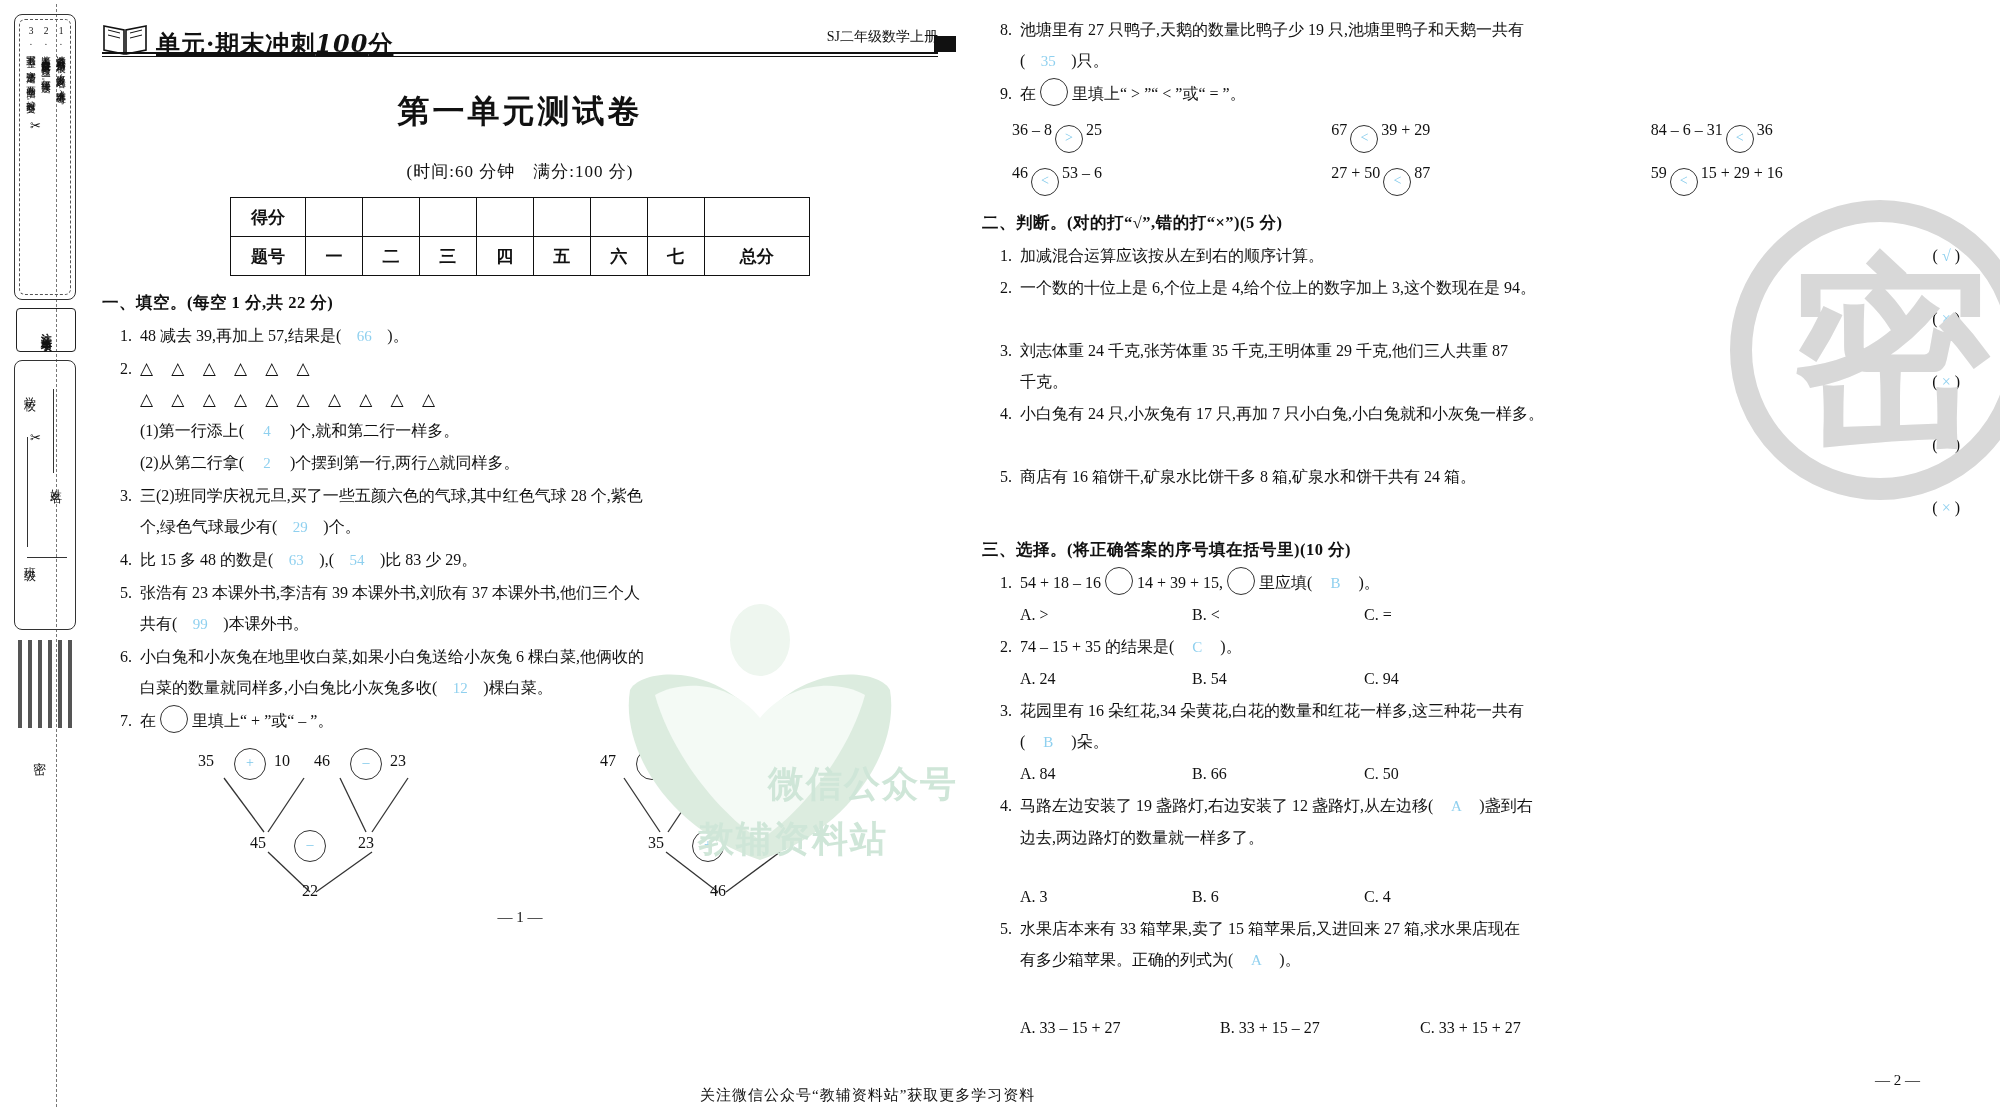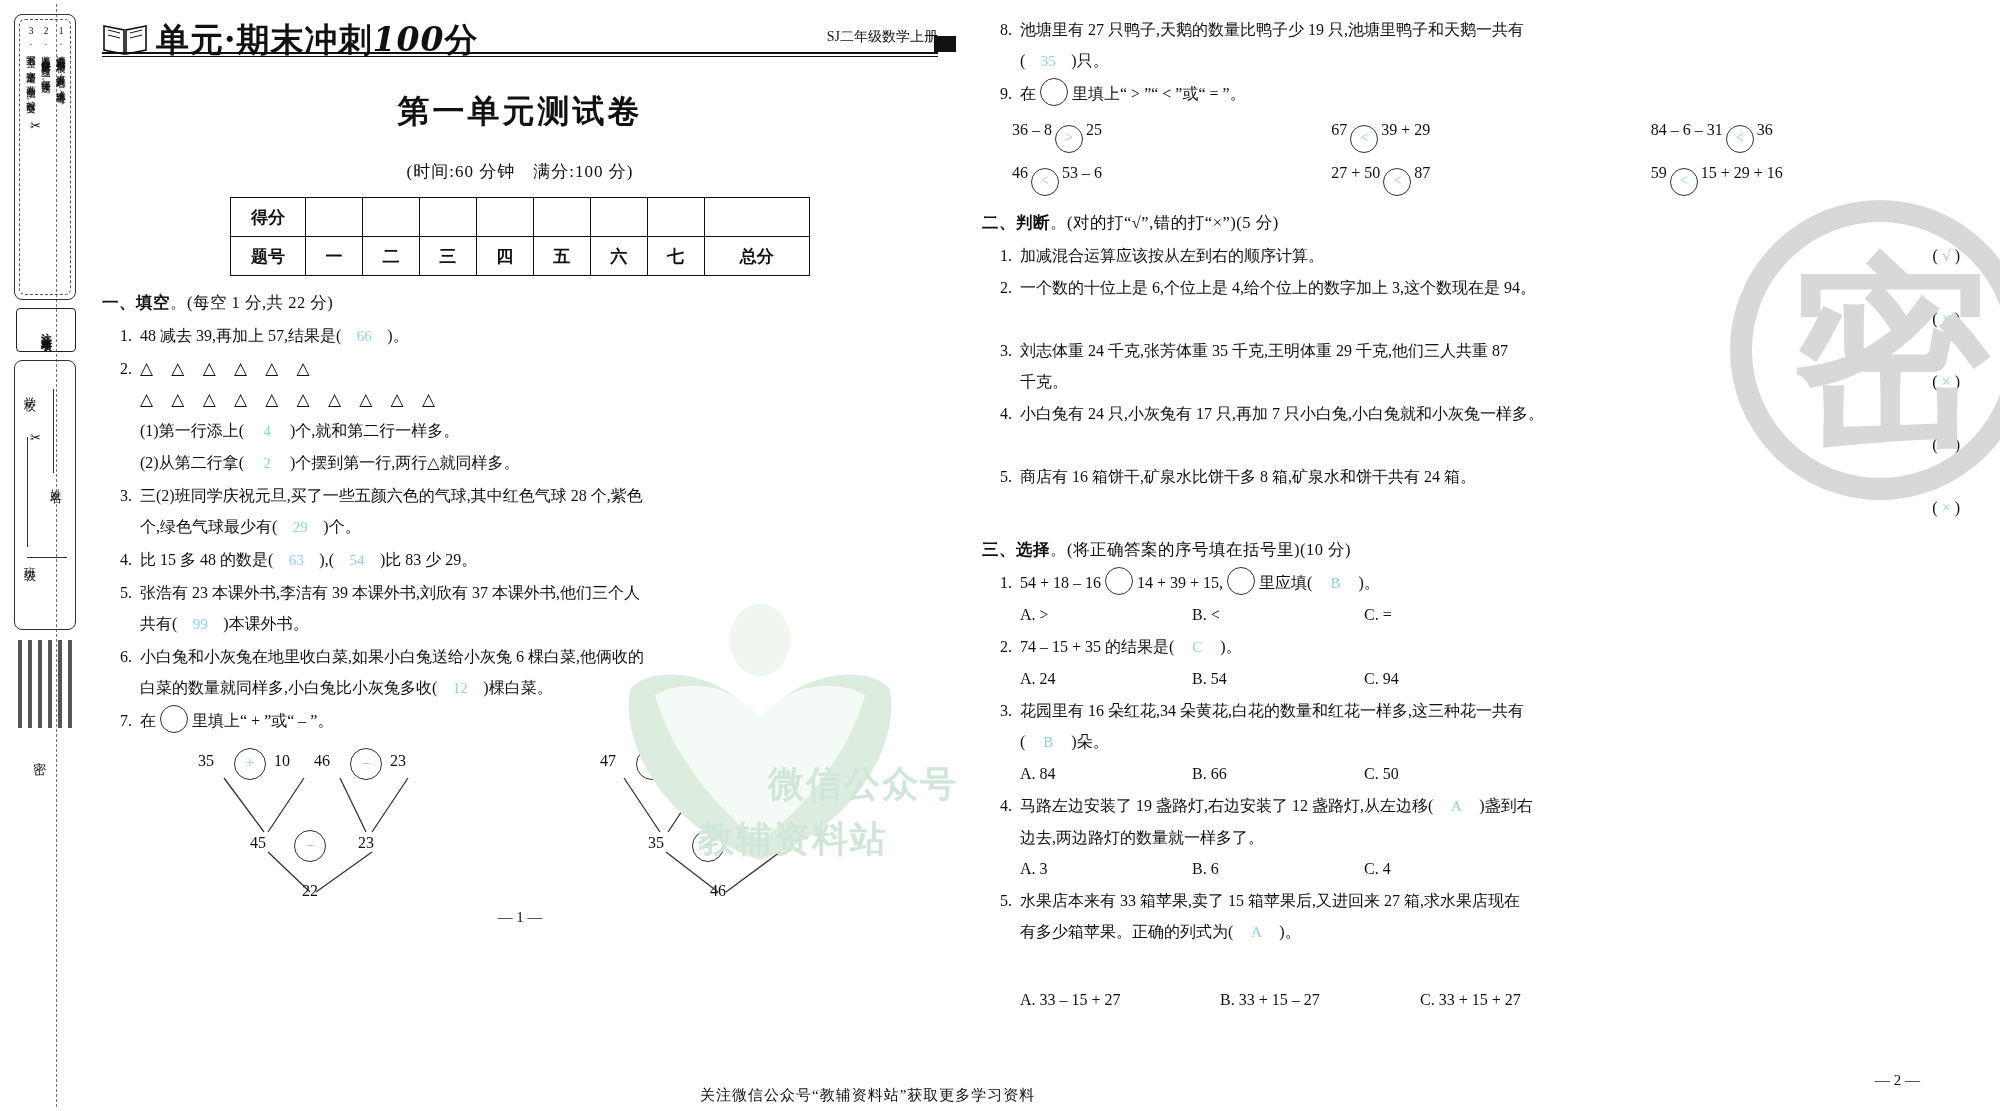--- a/index.html
+++ b/index.html
@@ -36,38 +36,38 @@
 
   
   .page{position:relative;box-sizing:border-box;}
   .page-left{width:870px;flex:0 0 870px;padding:8px 24px 0 10px;}
   .page-right{width:1038px;flex:0 0 1038px;padding:8px 30px 0 20px;}
 
   
   .banner{display:flex;align-items:flex-end;gap:8px;position:relative;height:48px;}
   .book-icon{width:46px;height:34px;position:relative;flex:0 0 46px;}
   .book-icon svg{display:block;}
-  .banner-title{font-family:"DejaVu Serif",serif;font-weight:bold;font-size:33px;letter-spacing:1px;line-height:1;}
+  .banner-title{font-family:"DejaVu Serif",serif;font-weight:bold;font-size:24px;letter-spacing:1px;line-height:1;text-decoration:underline;}
   .banner-100{font-style:italic;font-weight:bold;}
   .banner-rule{position:absolute;left:0;right:0;bottom:2px;border-bottom:2px solid #111;}
   .banner-rule2{position:absolute;left:0;right:0;bottom:-1px;border-bottom:1px solid #111;}
   .banner-sub{position:absolute;right:0;bottom:10px;font-size:14px;}
   .banner-blk{position:absolute;right:-18px;bottom:4px;width:22px;height:16px;background:#111;}
 
   h1.exam-title{text-align:center;font-size:32px;font-weight:bold;margin:34px 0 0 0;letter-spacing:3px;font-family:"DejaVu Serif",serif;}
   .exam-meta{text-align:center;font-size:17px;margin:26px 0 14px 0;letter-spacing:1px;}
 
   
   table.score{border-collapse:collapse;margin:0 auto;width:580px;}
   table.score td{border:1px solid #111;height:36px;text-align:center;font-size:17px;font-weight:bold;}
   table.score td.hd{width:72px;}
 
   
   .sec-head{font-size:16.5px;font-weight:bold;margin:16px 0 6px 0;letter-spacing:0.5px;}
-  .sec-head .norm{font-weight:normal;margin-top:40px;}
+  .sec-head .norm{font-weight:bold;margin-top:40px;}
   ol.qlist{list-style:none;margin:0;padding:0;}
   ol.qlist>li{display:flex;font-size:16px;line-height:31px;margin-bottom:1px;}
   .qnum{flex:0 0 30px;text-align:right;padding-right:8px;font-family:"Liberation Serif",serif;}
   .qbody{flex:1;}
 
   .blank{display:inline-block;min-width:46px;text-align:center;color:#8fd0ef;font-size:15px;}
   .paren-ans{color:#8fd0ef;}
   .circle-op{display:inline-block;width:26px;height:26px;border:1px solid #333;border-radius:50%;
              vertical-align:-7px;text-align:center;line-height:24px;color:#7ec8ea;font-size:14px;margin:0 3px;}
   .circle-empty{display:inline-block;width:26px;height:26px;border:1px solid #333;border-radius:50%;vertical-align:-7px;margin:0 4px;}
@@ -439,21 +439,21 @@
       <li>
         <span class="qnum">4.</span>
         <span class="qbody">
           <div><span>马路左边安装了 19 盏路灯,右边安装了 12 盏路灯,从左边移(</span><span class="blank">A</span><span>)盏到右</span></div>
           <div>边去,两边路灯的数量就一样多了。</div>
         </span>
       </li>
       <li>
         <span class="qnum"></span>
         <span class="qbody">
-          <div class="choices" style="padding-left:0;">
+          <div class="choices" style="padding-left:0;margin-top:28px;">
             <span class="ch">A. 3</span>
             <span class="ch">B. 6</span>
             <span class="ch">C. 4</span>
           </div>
         </span>
       </li>
 
       <li>
         <span class="qnum">5.</span>
         <span class="qbody">

